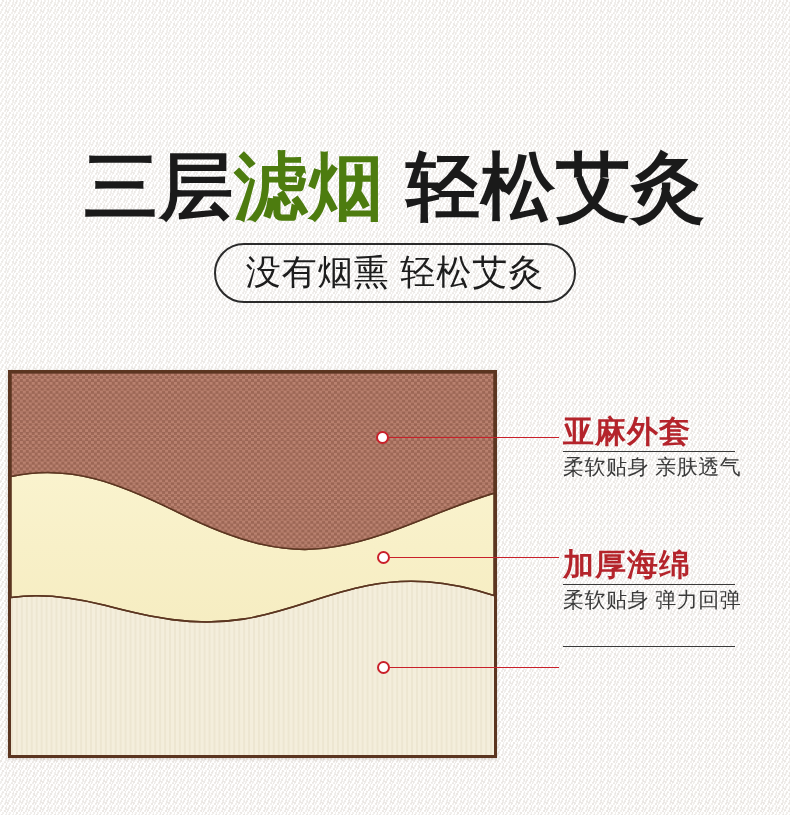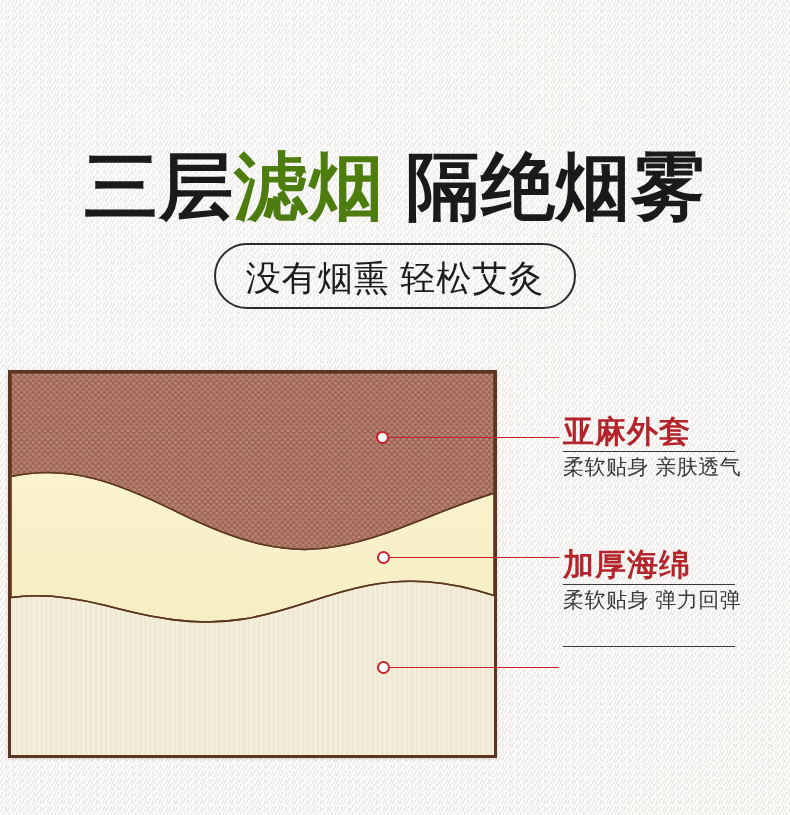--- a/index.html
+++ b/index.html
@@ -43,21 +43,21 @@
   #headline .hl-gap { display:inline-block; width:22px; }
 
   
   #subpill-wrap {
     position:absolute;
     left:0; right:0; top:243px;
     text-align:center;
   }
   #subpill {
     display:inline-block;
-    padding:13px 30px 10px 30px;
+    padding:7px 30px 10px 30px;
     border:2.5px solid #2b2b2b;
     border-radius:34px;
     font-size:35px;
     line-height:1.12;
     font-weight:500;
     color:#1d1d1d;
     letter-spacing:1px;
     background:transparent;
   }
 
@@ -110,21 +110,21 @@
     letter-spacing:.5px;
     white-space:nowrap;
   }
 </style>
 </head>
 <body>
 
 <div id="page"></div>
 
 <div id="headline">
-  <span class="hl-part">三层</span><span class="hl-accent">滤烟</span><span class="hl-gap"></span><span class="hl-part">隔绝烟雾</span>
+  <span class="hl-part">三层</span><span class="hl-accent">滤烟</span><span class="hl-gap"></span><span class="hl-part">轻松艾灸</span>
 </div>
 
 <div id="subpill-wrap">
   <span id="subpill">没有烟熏 轻松艾灸</span>
 </div>
 
 <div id="panel">
   <svg viewBox="0 0 489 388" preserveAspectRatio="none">
     <defs>
 

